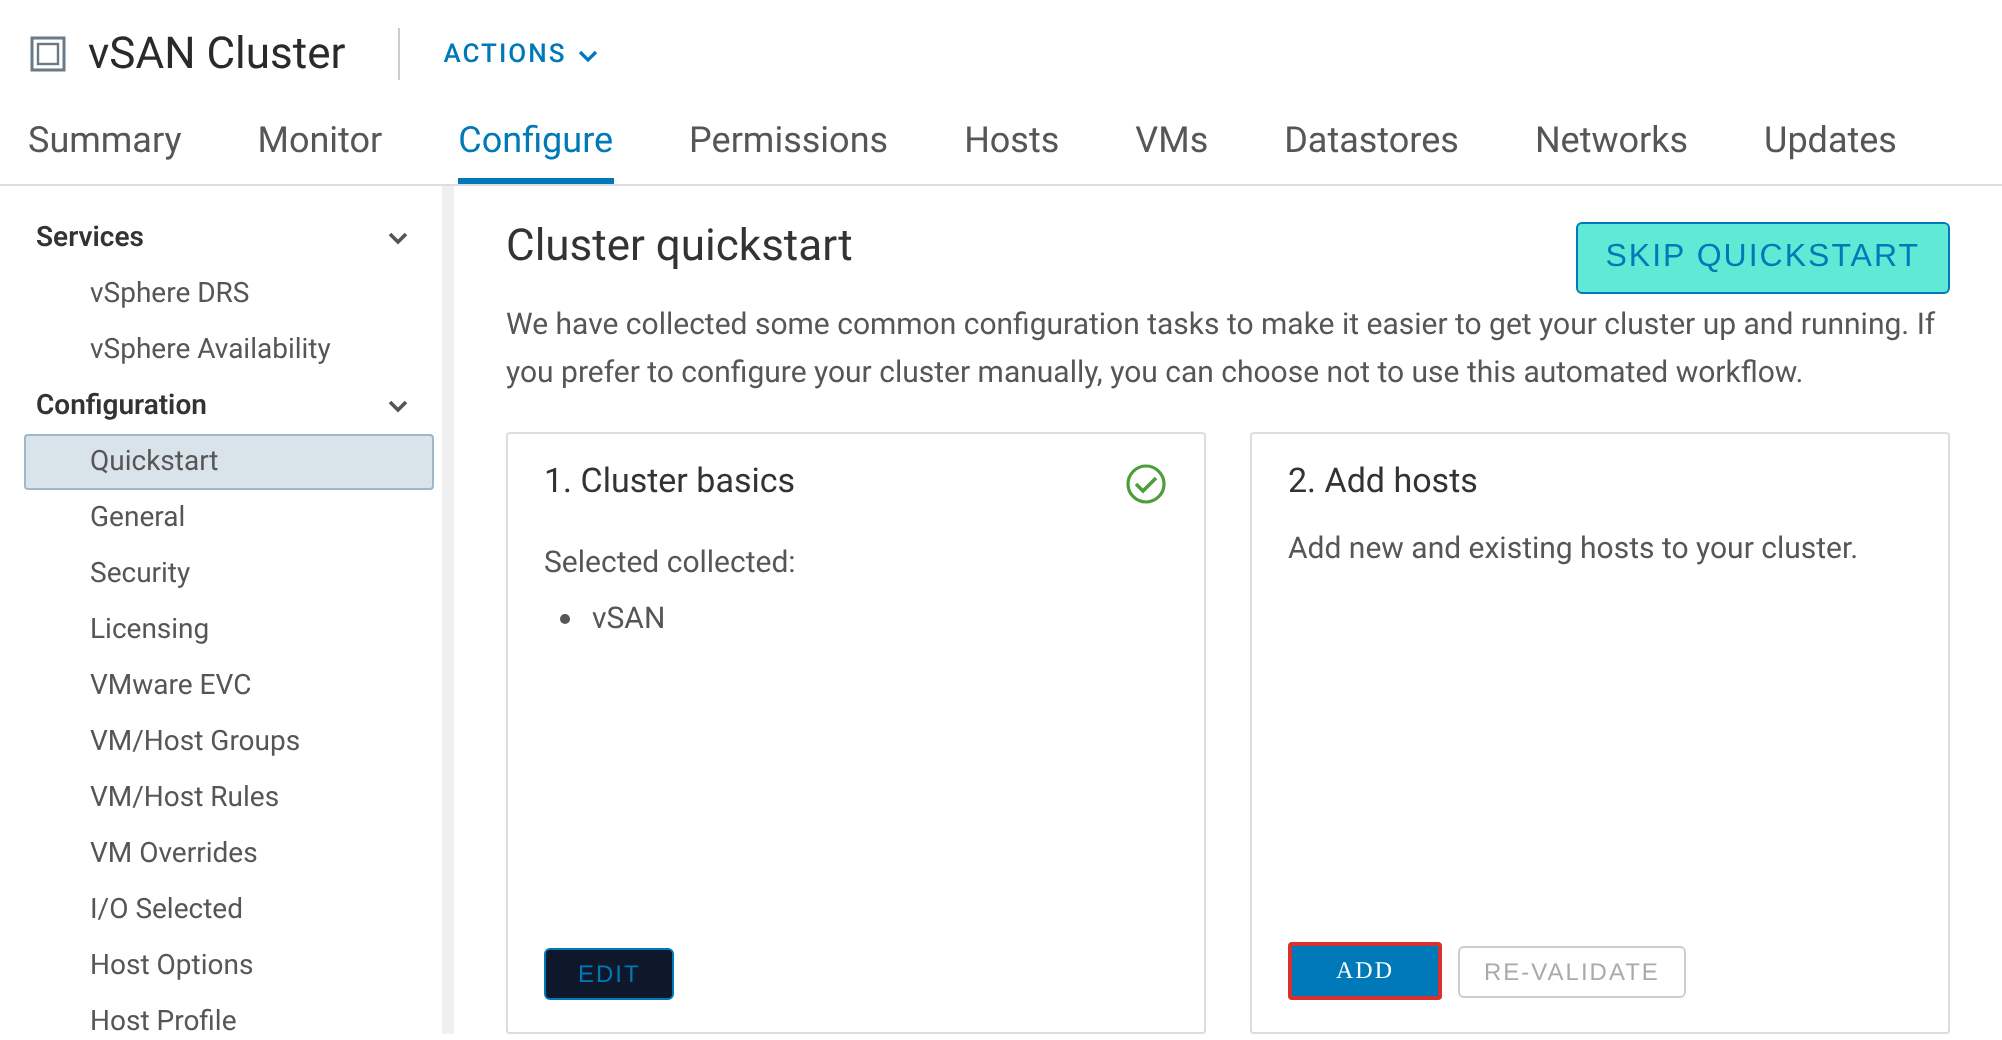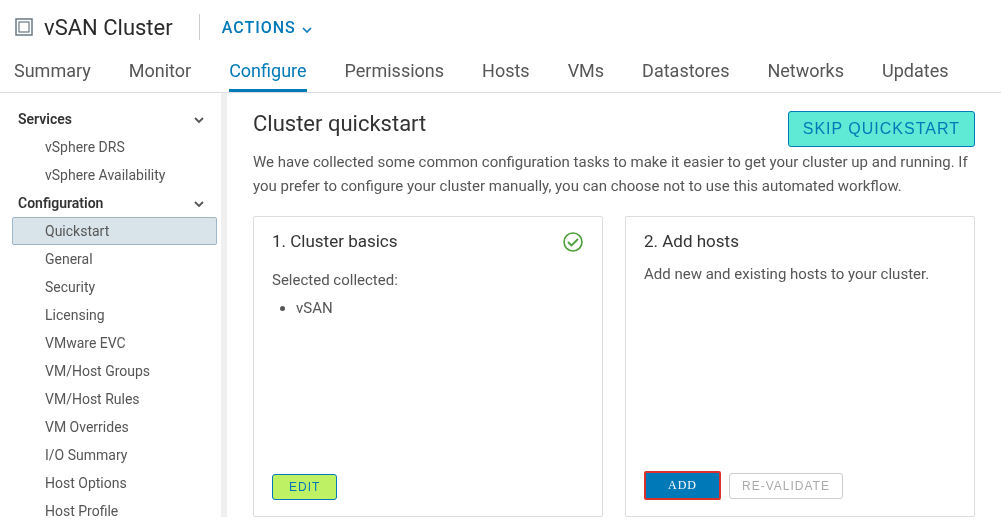--- a/index.html
+++ b/index.html
@@ -30,21 +30,21 @@
     color: #2a2a2a;
   }
   .header-divider {
     width: 1px;
     height: 26px;
     background: #ccc;
     margin: 0 22px 0 26px;
   }
   .actions-btn {
     color: #0079b8;
-    font-size: 16px;
+    font-size: 13px;
     letter-spacing: 1px;
     font-weight: 500;
     cursor: pointer;
     display: flex;
     align-items: center;
   }
   .chevron-down {
     margin-left: 6px;
   }
   .tabs {
@@ -168,21 +168,21 @@
   .card-body li { margin: 4px 0; }
   .card-footer {
     padding: 10px 18px 16px 18px;
     display: flex;
     gap: 8px;
     align-items: center;
   }
   .btn-outline {
     border: 1px solid #0079b8;
     color: #0079b8;
-    background: #bef264;
+    background: #0f172a;
     padding: 5px 16px;
     font-size: 12px;
     letter-spacing: 1px;
     border-radius: 3px;
     cursor: pointer;
   }
   .btn-primary {
     border: 2px solid #d9322e;
     background: #0079b8;
     color: #fff;
@@ -262,21 +262,21 @@
     </div>
     <div id="configuration-items">
         <div class="sidebar-item selected">Quickstart</div>
         <div class="sidebar-item">General</div>
         <div class="sidebar-item">Security</div>
         <div class="sidebar-item">Licensing</div>
         <div class="sidebar-item">VMware EVC</div>
         <div class="sidebar-item">VM/Host Groups</div>
         <div class="sidebar-item">VM/Host Rules</div>
         <div class="sidebar-item">VM Overrides</div>
-        <div class="sidebar-item">I/O Summary</div>
+        <div class="sidebar-item">I/O Selected</div>
         <div class="sidebar-item">Host Options</div>
         <div class="sidebar-item">Host Profile</div>
       </div>
 
   </div>
 
   <div class="main">
     <div class="main-header-row">
       <h1 class="page-title">Cluster quickstart</h1>
       <button class="skip-btn">SKIP QUICKSTART</button>

